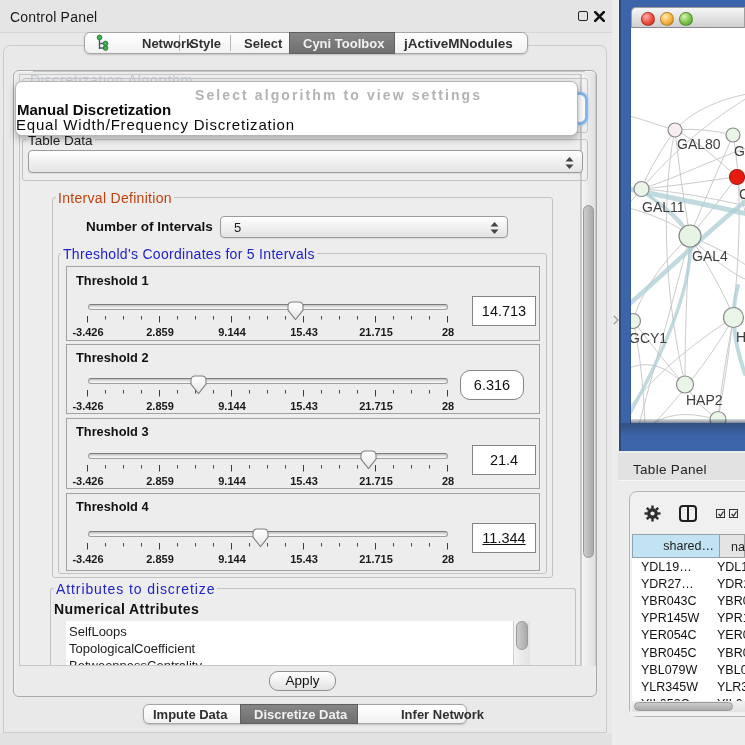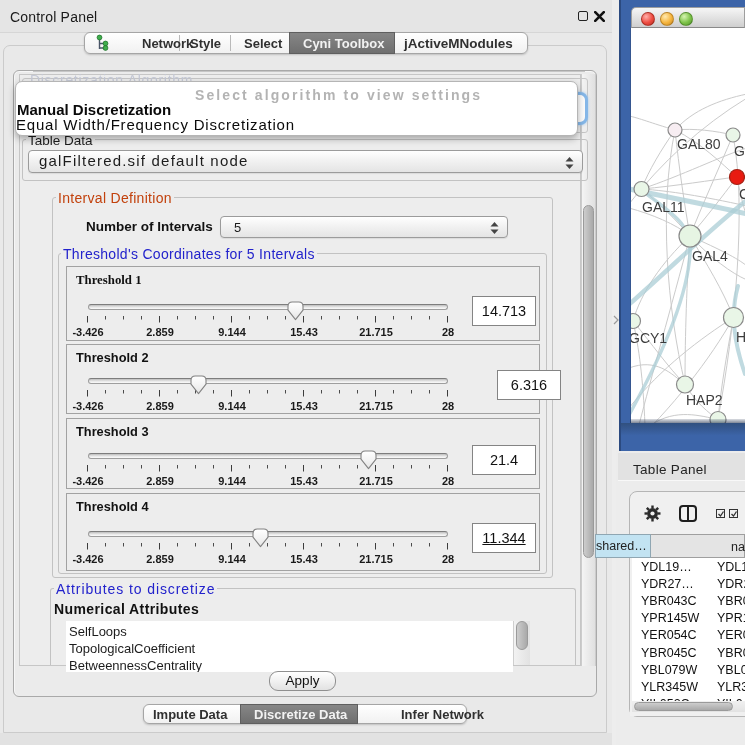--- a/index.html
+++ b/index.html
@@ -41,40 +41,39 @@
 <div class="abs" style="left:19px;top:74px;width:562px;height:592px;background:#ededed;border:1px solid #c6c6c6;"></div>
 <div class="abs" style="left:581px;top:74px;width:15px;height:592px;background:linear-gradient(90deg,#f4f4f4,#e0e0e0);border:1px solid #cccccc;border-top:none;border-bottom:none;"></div>
 <div class="abs" style="left:583px;top:205px;width:11px;height:353px;background:linear-gradient(90deg,#cdcdcd,#a9a9a9);border:1px solid #9a9a9a;border-radius:6px;"></div>
 <div class="abs" style="left:22px;top:78px;width:566px;height:55px;border:1px solid #c6c6c6;border-radius:3px;"></div>
 <div class="abs" style="left:33px;top:71px;width:552px;height:1px;background:#c6c6c6;"></div>
 <div class="abs" style="left:30px;top:72px;font-size:14px;letter-spacing:0.7px;color:#c5c9d6;">Discretization Algorithm</div>
 <div class="abs" style="left:450px;top:92px;width:138px;height:33px;border:3px solid #85b7e8;border-radius:8px;background:#fbfbfb;box-shadow:0 0 3px #9cc5ec;"></div>
 <div class="abs" style="left:22px;top:139px;width:566px;height:42px;border:1px solid #c2c2c2;border-radius:3px;"></div>
 <div class="abs gtitle" style="left:26px;top:132.5px;color:#1d1d1d;font-size:13.5px;">Table Data</div>
 <div class="abs combo" style="left:28px;top:150px;width:555px;height:23px;">
-<span style="position:absolute;left:10px;top:1px;font-size:15px;letter-spacing:1.2px;">galFiltered.sif default node</span>
 <svg style="position:absolute;right:8px;top:5.5px;" width="9" height="12">
       <path d="M4.5 0 L8.5 4.5 L0.5 4.5 Z" fill="#444"></path>
       <path d="M4.5 12 L8.5 7.5 L0.5 7.5 Z" fill="#444"></path>
     </svg>
 </div>
 <div class="abs" style="left:52px;top:197px;width:501px;height:381px;border:1px solid #c2c2c2;border-radius:3px;"></div>
 <div class="abs gtitle" style="left:56px;top:190px;color:#c2410c;font-size:14px;letter-spacing:0.3px;">Interval Definition</div>
 <div class="abs" style="left:86px;top:219px;font-size:13.5px;font-weight:bold;color:#111;">Number of Intervals</div>
 <div class="abs combo" style="left:220px;top:216px;width:288px;height:22px;">
 <span style="position:absolute;left:13px;top:3.0px;font-size:13px;letter-spacing:0px;">5</span>
 <svg style="position:absolute;right:8px;top:5.0px;" width="9" height="12">
       <path d="M4.5 0 L8.5 4.5 L0.5 4.5 Z" fill="#444"></path>
       <path d="M4.5 12 L8.5 7.5 L0.5 7.5 Z" fill="#444"></path>
     </svg>
 </div>
 <div class="abs" style="left:58px;top:253px;width:489px;height:321px;border:1px solid #c2c2c2;border-radius:3px;"></div>
 <div class="abs gtitle" style="left:61px;top:246px;color:#2222cc;font-size:14px;letter-spacing:0.3px;">Threshold's Coordinates for 5 Intervals</div>
 <div class="abs tpanel" style="left:66px;top:266px;width:474px;height:75px;"></div>
-<div class="abs" style="left:76px;top:272.5px;font-size:12.8px;font-weight:bold;color:#111;font-family:Liberation Serif, serif;">Threshold 1</div>
+<div class="abs" style="left:76px;top:272.5px;font-size:12.8px;font-weight:bold;color:#111;">Threshold 1</div>
 <div class="abs groove" style="left:88px;top:304px;width:360px;"></div>
 <svg class="abs" style="left:87px;top:316px;" width="362" height="8">
     <line x1="0.5" y1="0" x2="0.5" y2="6.5" stroke="#3c3c3c" stroke-width="1"></line>
     <line x1="18.5" y1="0" x2="18.5" y2="3.5" stroke="#4a4a4a" stroke-width="1"></line>
     <line x1="36.5" y1="0" x2="36.5" y2="3.5" stroke="#4a4a4a" stroke-width="1"></line>
     <line x1="54.5" y1="0" x2="54.5" y2="3.5" stroke="#4a4a4a" stroke-width="1"></line>
     <line x1="72.5" y1="0" x2="72.5" y2="6.5" stroke="#3c3c3c" stroke-width="1"></line>
     <line x1="90.5" y1="0" x2="90.5" y2="3.5" stroke="#4a4a4a" stroke-width="1"></line>
     <line x1="108.5" y1="0" x2="108.5" y2="3.5" stroke="#4a4a4a" stroke-width="1"></line>
     <line x1="126.5" y1="0" x2="126.5" y2="3.5" stroke="#4a4a4a" stroke-width="1"></line>
@@ -144,21 +143,21 @@
 <svg class="abs" style="left:190.0px;top:375.2px;" width="17" height="20" viewBox="0 0 17 20">
 <defs>
       <linearGradient id="th343.5" x1="0" y1="0" x2="0" y2="1">
         <stop offset="0" stop-color="#ffffff"></stop>
         <stop offset="0.55" stop-color="#f2f2f2"></stop>
         <stop offset="1" stop-color="#e4e4e4"></stop>
       </linearGradient>
     </defs>
 <path d="M1 5.2 Q1 1 5.2 1 L11.8 1 Q16 1 16 5.2 L16 9.2 L8.5 18.6 L1 9.2 Z" fill="url(#th343.5)" stroke="#828282" stroke-width="1.1" stroke-linejoin="round"></path>
   </svg>
-<div class="abs vbox" style="left:497px;top:370px;">6.316</div>
+<div class="abs vbox" style="left:460px;top:370px;border-radius:10px;">6.316</div>
 <div class="abs tpanel" style="left:66px;top:417.5px;width:474px;height:71.5px;"></div>
 <div class="abs" style="left:76px;top:424.0px;font-size:12.8px;font-weight:bold;color:#111;">Threshold 3</div>
 <div class="abs groove" style="left:88px;top:453px;width:360px;"></div>
 <svg class="abs" style="left:87px;top:465px;" width="362" height="8">
     <line x1="0.5" y1="0" x2="0.5" y2="6.5" stroke="#3c3c3c" stroke-width="1"></line>
     <line x1="18.5" y1="0" x2="18.5" y2="3.5" stroke="#4a4a4a" stroke-width="1"></line>
     <line x1="36.5" y1="0" x2="36.5" y2="3.5" stroke="#4a4a4a" stroke-width="1"></line>
     <line x1="54.5" y1="0" x2="54.5" y2="3.5" stroke="#4a4a4a" stroke-width="1"></line>
     <line x1="72.5" y1="0" x2="72.5" y2="6.5" stroke="#3c3c3c" stroke-width="1"></line>
     <line x1="90.5" y1="0" x2="90.5" y2="3.5" stroke="#4a4a4a" stroke-width="1"></line>
@@ -234,21 +233,21 @@
         <stop offset="0.55" stop-color="#f2f2f2"></stop>
         <stop offset="1" stop-color="#e4e4e4"></stop>
       </linearGradient>
     </defs>
 <path d="M1 5.2 Q1 1 5.2 1 L11.8 1 Q16 1 16 5.2 L16 9.2 L8.5 18.6 L1 9.2 Z" fill="url(#th492.5)" stroke="#828282" stroke-width="1.1" stroke-linejoin="round"></path>
   </svg>
 <div class="abs vbox" style="left:472px;top:523px;text-decoration:underline;">11.344</div>
 <div class="abs" style="left:50px;top:588px;width:526px;height:77px;border:1px solid #c2c2c2;border-top:1px solid #c2c2c2;border-bottom:none;border-radius:3px 3px 0 0;"></div>
 <div class="abs gtitle" style="left:54px;top:581px;color:#2222cc;font-size:14px;letter-spacing:0.9px;">Attributes to discretize</div>
 <div class="abs" style="left:54px;top:601px;font-size:14px;font-weight:bold;letter-spacing:0.4px;color:#111;">Numerical Attributes</div>
-<div class="abs" style="left:66px;top:621px;width:447px;height:51px;background:#ffffff;overflow:hidden;">
+<div class="abs" style="left:66px;top:621px;width:447px;height:44px;background:#ffffff;overflow:hidden;">
     <div style="position:absolute;left:3px;top:3px;font-size:13px;">SelfLoops</div>
     <div style="position:absolute;left:3px;top:20px;font-size:13px;">TopologicalCoefficient</div>
     <div style="position:absolute;left:3px;top:37px;font-size:13px;">BetweennessCentrality</div>
   </div>
 <div class="abs" style="left:513px;top:621px;width:17px;height:44px;background:linear-gradient(90deg,#f2f2f2,#e2e2e2);border-left:1px solid #cfcfcf;"></div>
 <div class="abs" style="left:515.5px;top:621px;width:12px;height:29px;background:linear-gradient(90deg,#cdcdcd,#a9a9a9);border:1px solid #9a9a9a;border-radius:6px;"></div>
 <div class="abs" style="left:269px;top:671px;width:67px;height:20px;background:linear-gradient(#ffffff,#f2f2f2 45%,#e2e2e2);border:1px solid #8f8f8f;border-radius:9px;text-align:center;line-height:18px;font-size:13.5px;color:#111;">Apply</div>
 <div class="abs" style="left:143px;top:704px;width:324px;height:20px;background:linear-gradient(#ffffff,#f1f1f1);border:1px solid #a5a5a5;border-radius:6px;box-shadow:0 1px 2px rgba(0,0,0,0.18);"></div>
 <div class="abs" style="left:240px;top:704px;width:118px;height:20px;background:linear-gradient(#868686,#6f6f6f);border:1px solid #5f5f5f;"></div>
 <div class="abs tabtext" style="left:153px;top:707px;">Impute Data</div>
@@ -350,21 +349,21 @@
 <div class="abs" style="left:687px;top:506px;width:2.2px;height:15px;background:#1e1e1e;"></div>
 <div class="abs" style="left:716px;top:509px;width:9px;height:9px;border:1.4px solid #333;"></div>
 <svg class="abs" style="left:717px;top:510px;" width="8" height="8">
     <path d="M1.5 4 L3.5 6 L6.5 1.5" fill="none" stroke="#333" stroke-width="1.3"></path>
   </svg>
 <div class="abs" style="left:729px;top:509px;width:9px;height:9px;border:1.4px solid #333;"></div>
 <svg class="abs" style="left:730px;top:510px;" width="8" height="8">
     <path d="M1.5 4 L3.5 6 L6.5 1.5" fill="none" stroke="#333" stroke-width="1.3"></path>
   </svg>
 <div class="abs" style="left:632px;top:534px;width:113px;height:24px;background:#e4e4e4;border:1px solid #9f9f9f;"></div>
-<div class="abs" style="left:595px;top:534px;width:56px;height:24px;background:#c2e3f2;border:1px solid #8fa6b2;font-size:12.5px;color:#222;text-align:right;padding-right:5px;line-height:23px;">shared…</div>
+<div class="abs" style="left:632px;top:534px;width:88px;height:24px;background:#c2e3f2;border:1px solid #8fa6b2;font-size:12.5px;color:#222;text-align:right;padding-right:5px;line-height:23px;">shared…</div>
 <div class="abs" style="left:731px;top:540px;font-size:12.5px;color:#222;">na</div>
 <div class="abs" style="left:632px;top:558px;width:113px;height:143px;background:#ffffff;overflow:hidden;"></div>
 <div class="abs" style="left:641px;top:559.5px;font-size:12.5px;color:#111;">YDL19…</div>
 <div class="abs" style="left:717px;top:559.5px;font-size:12.5px;color:#111;">YDL1</div>
 <div class="abs" style="left:641px;top:576.7px;font-size:12.5px;color:#111;">YDR27…</div>
 <div class="abs" style="left:717px;top:576.7px;font-size:12.5px;color:#111;">YDR2</div>
 <div class="abs" style="left:641px;top:593.9000000000001px;font-size:12.5px;color:#111;">YBR043C</div>
 <div class="abs" style="left:717px;top:593.9000000000001px;font-size:12.5px;color:#111;">YBR0</div>
 <div class="abs" style="left:641px;top:611.1000000000001px;font-size:12.5px;color:#111;">YPR145W</div>
 <div class="abs" style="left:717px;top:611.1000000000001px;font-size:12.5px;color:#111;">YPR1</div>

